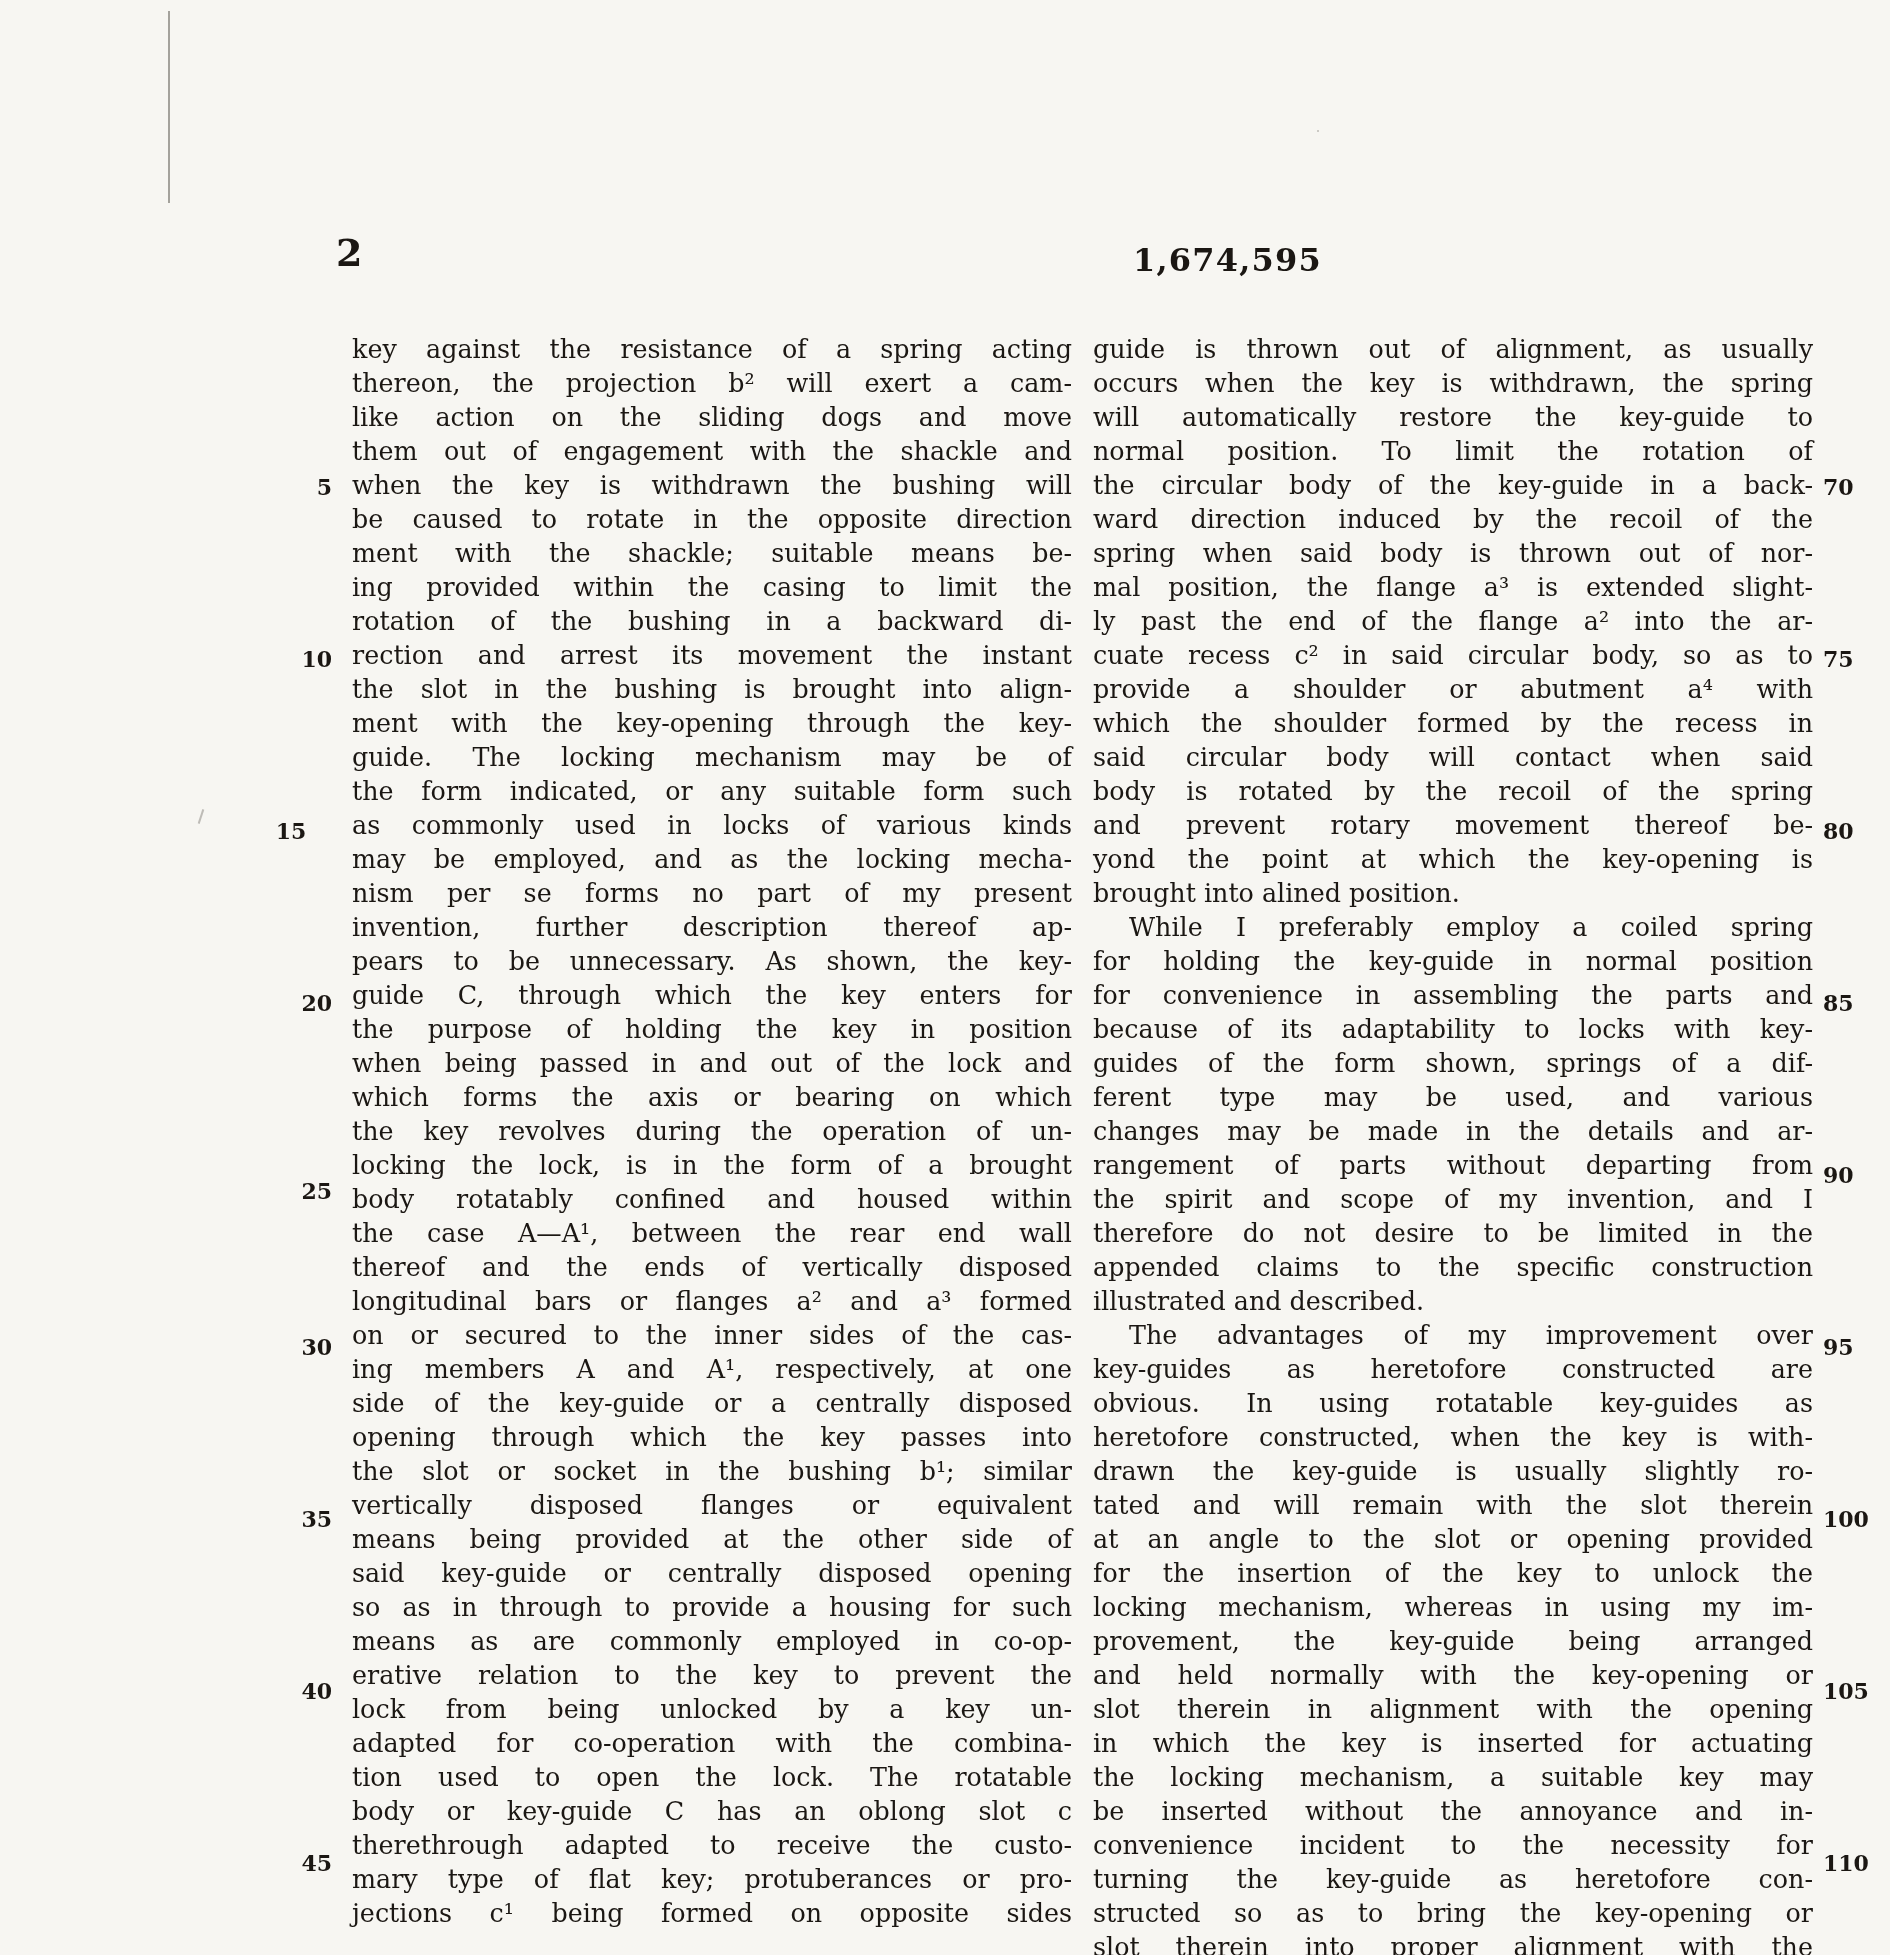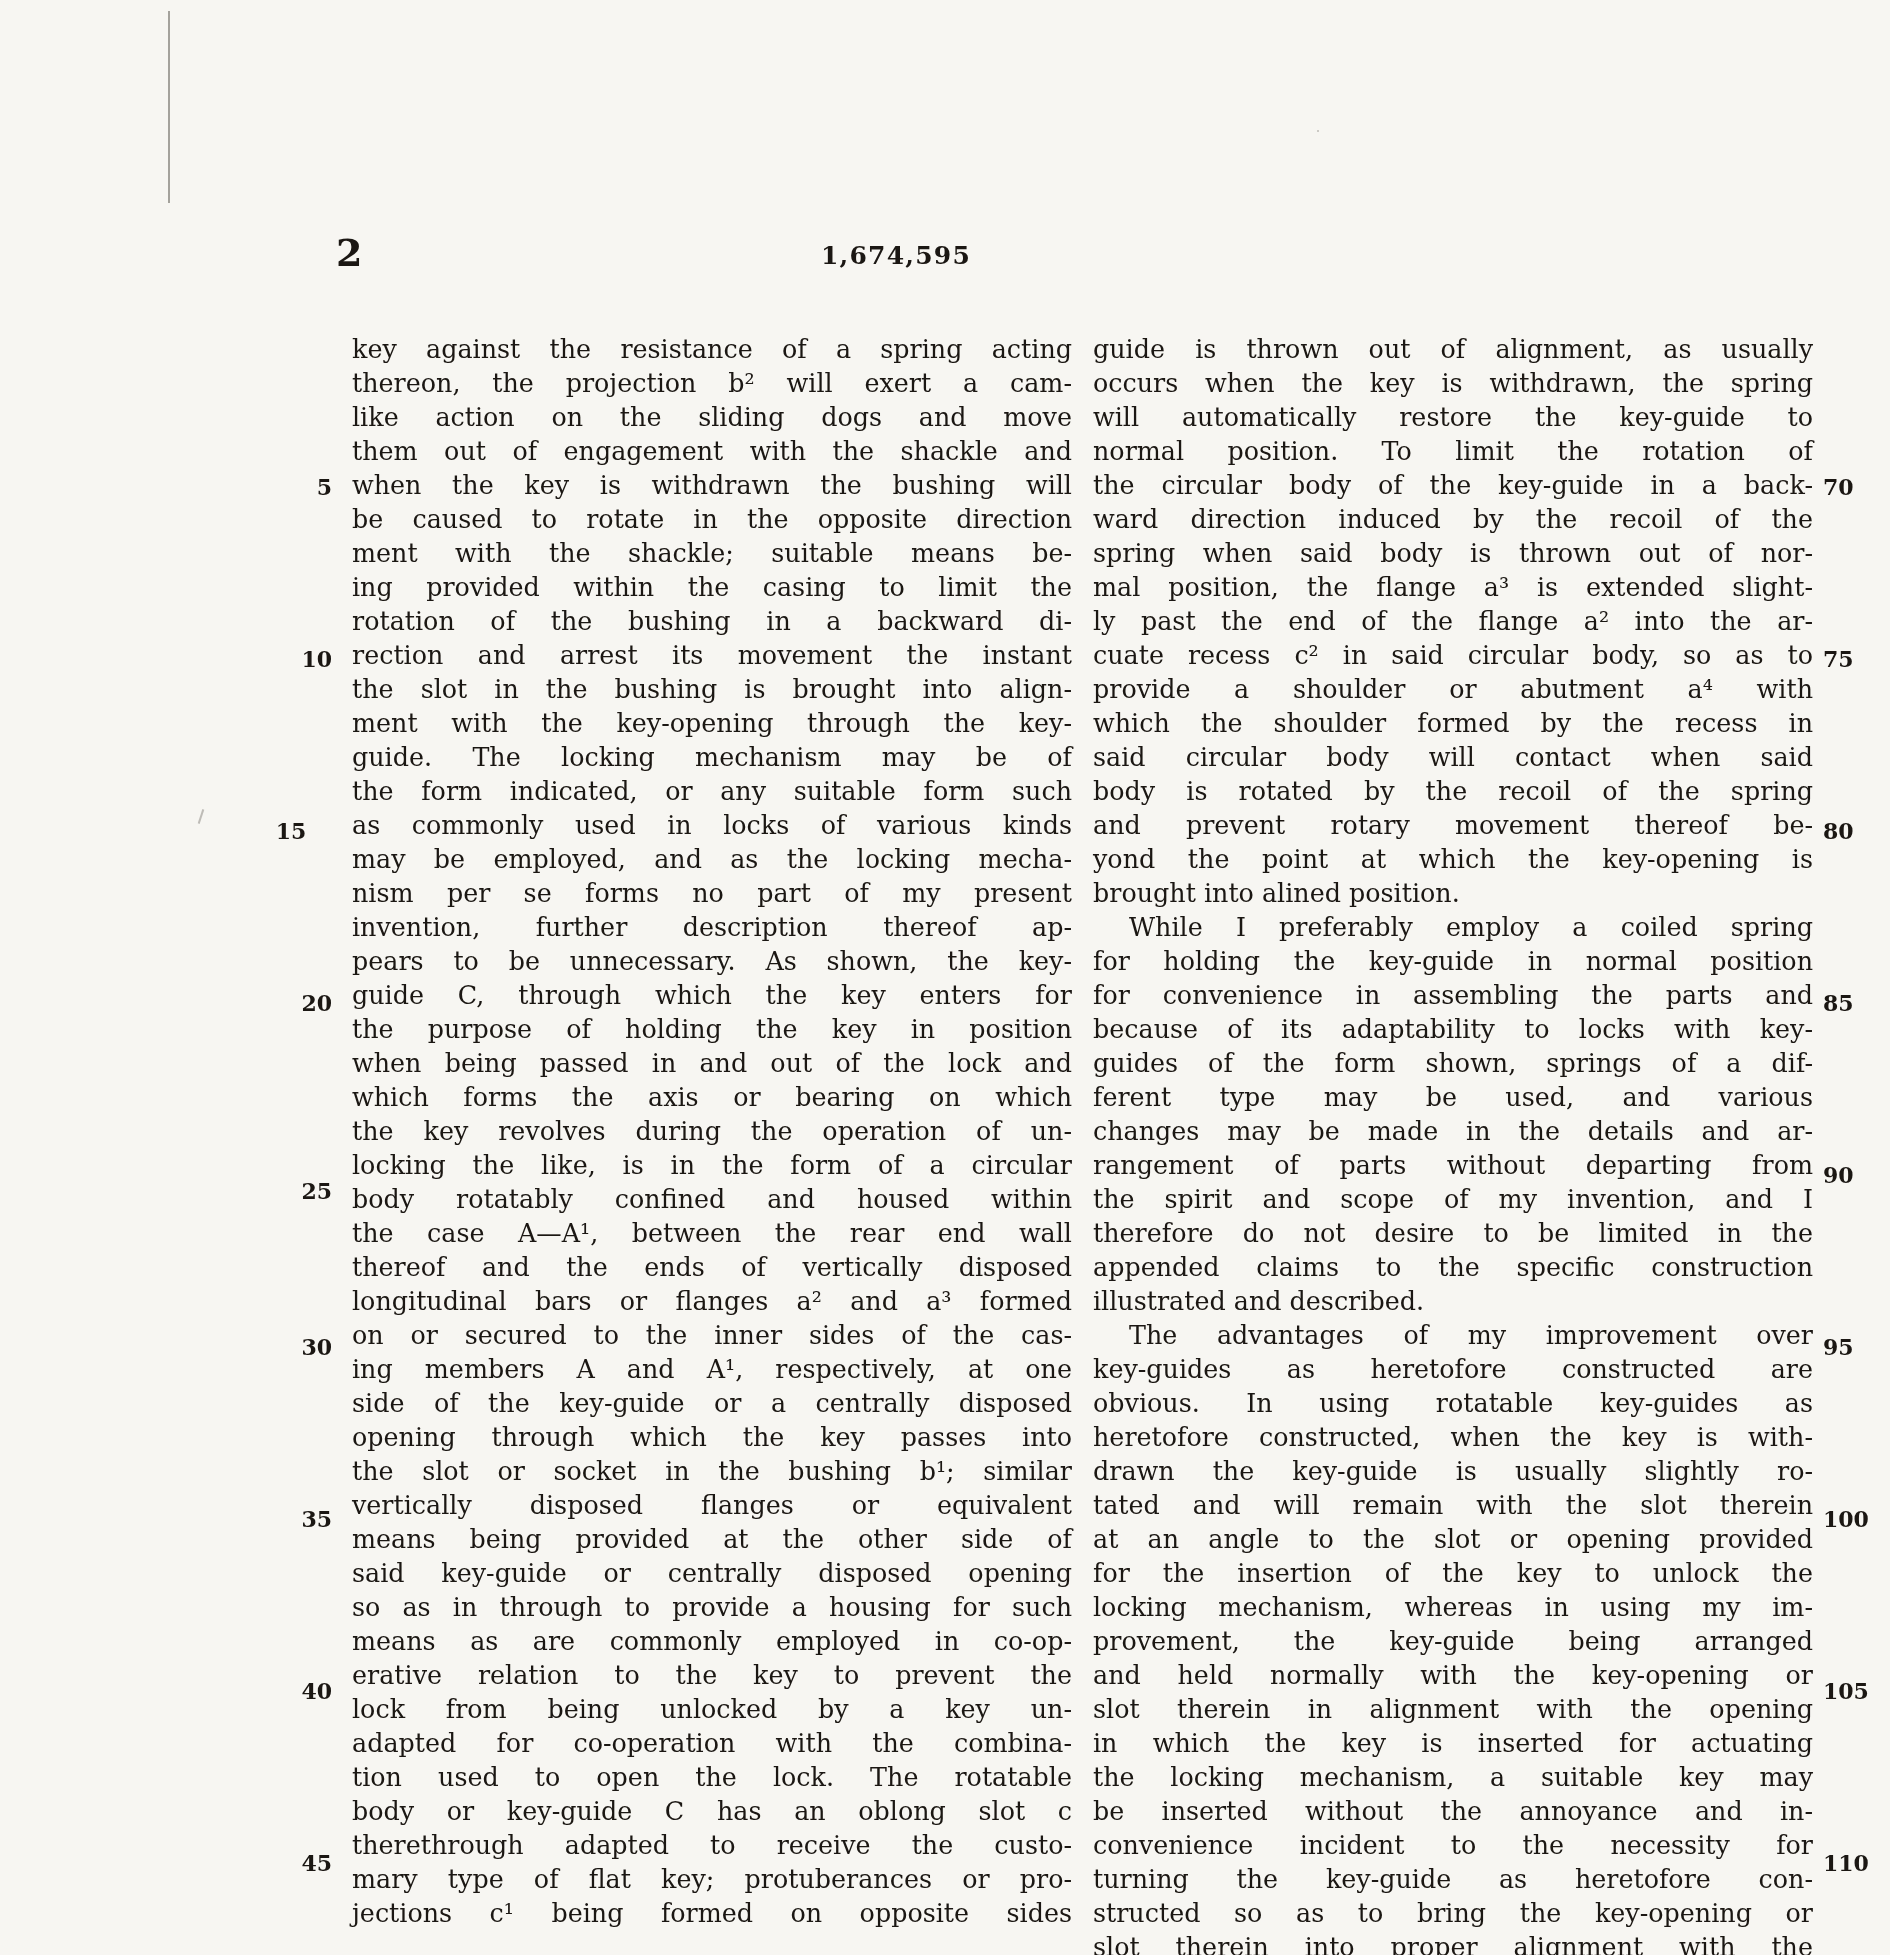--- a/index.html
+++ b/index.html
@@ -11,21 +11,21 @@
     font-family:"DejaVu Serif","Liberation Serif",serif;
     color:var(--ink);
   }
   
   .pageno {
     position:absolute; left:336px; top:230px; width:86px;
     font-size:38px; font-weight:bold; letter-spacing:0.8px;
   }
   .patno {
     position:absolute; left:821px; top:241px; width:501px;
-    text-align:left; font-size:25px; font-weight:bold; letter-spacing:1.2px;
+    text-align:right; font-size:32px; font-weight:bold; letter-spacing:1.2px;
   }
   
   .col { position:absolute; top:332px; width:720px; }
   .col-left  { left:352px;  }
   .col-right { left:1093px; }
   .tline {
     height:34px; line-height:34px; font-size:25.4px;
     text-align:justify; text-align-last:justify; text-justify:inter-word;
     white-space:normal; overflow:visible;
   }
@@ -91,21 +91,21 @@
       <div class="tline">as commonly used in locks of various kinds</div>
       <div class="tline">may be employed, and as the locking mecha-</div>
       <div class="tline">nism per se forms no part of my present</div>
       <div class="tline">invention, further description thereof ap-</div>
       <div class="tline">pears to be unnecessary. As shown, the key-</div>
       <div class="tline">guide C, through which the key enters for</div>
       <div class="tline">the purpose of holding the key in position</div>
       <div class="tline">when being passed in and out of the lock and</div>
       <div class="tline">which forms the axis or bearing on which</div>
       <div class="tline">the key revolves during the operation of un-</div>
-      <div class="tline">locking the like, is in the form of a circular</div>
+      <div class="tline">locking the lock, is in the form of a brought</div>
       <div class="tline">body rotatably confined and housed within</div>
       <div class="tline">the case A—A¹, between the rear end wall</div>
       <div class="tline">thereof and the ends of vertically disposed</div>
       <div class="tline">longitudinal bars or flanges a² and a³ formed</div>
       <div class="tline">on or secured to the inner sides of the cas-</div>
       <div class="tline">ing members A and A¹, respectively, at one</div>
       <div class="tline">side of the key-guide or a centrally disposed</div>
       <div class="tline">opening through which the key passes into</div>
       <div class="tline">the slot or socket in the bushing b¹; similar</div>
       <div class="tline">vertically disposed flanges or equivalent</div>

